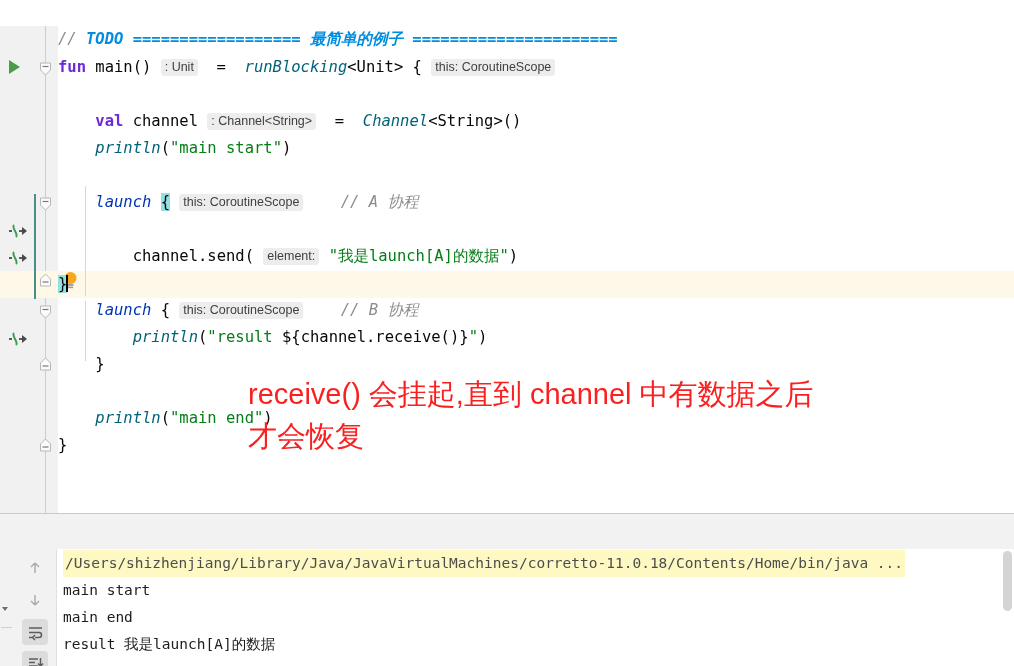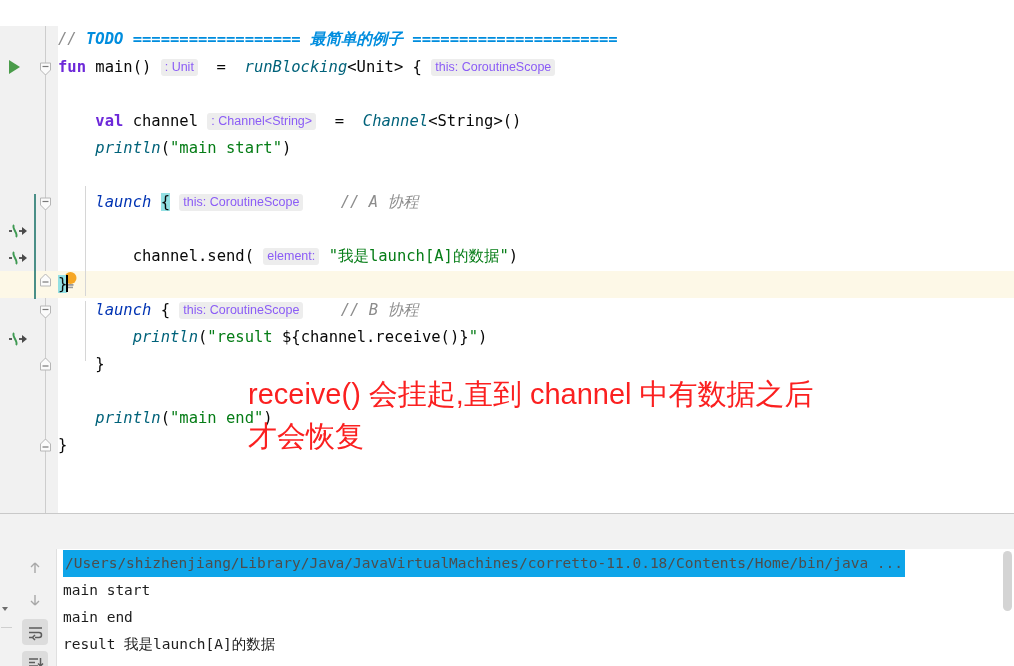--- a/index.html
+++ b/index.html
@@ -52,21 +52,21 @@
   .kw      { color: #6d28d9; font-weight: bold; }
   .kw-i    { color: #0033b3; font-style: italic; }
   .fn      { color: #00627a; font-style: italic; }
   .type    { color: #00627a; font-style: italic; }
   .str     { color: #067d17; }
   .num     { color: #1750eb; }
   .cmt     { color: #8c8c8c; font-style: italic; }
   .todo    { color: #008dde; font-style: italic; font-weight: bold; }
   .plain   { color: #080808; }
   .hint {
-    background: #ededed; color: #8b5cf6;
+    background: #ededed; color: #404040;
     font-family: "Liberation Sans", sans-serif;
     font-size: 12.5px; font-style: normal;
     border-radius: 3px; padding: 1px 4px 2px 4px;
     vertical-align: 1px;
   }
   .brace-hl { background: #93e0e3; }
   .caret {
     display: inline-block; width: 2px; height: 17px;
     background: #000; vertical-align: -3px; margin-left: -1px;
   }
@@ -134,21 +134,21 @@
   }
   .tb-btn.active { background: #dcdcdc; border-radius: 4px; }
   .console-text {
     position: absolute; left: 57px; top: 0; right: 0; bottom: 0;
     font-family: "DejaVu Sans Mono", "Liberation Mono", monospace;
     font-size: 14.5px; line-height: 27px;
     color: #1d1d1d; white-space: pre; overflow: hidden;
   }
   .cline { position: absolute; left: 6px; height: 27px; line-height: 27px; }
   .cmdline {
-    background: #0ea5e9; color: #4d4d4d;
+    background: #fef9c3; color: #4d4d4d;
     display: inline-block; padding: 0 2px;
   }
   .stacktrace { color: #1a1aa6; }
   .scrollbar-v {
     position: absolute; right: 2px; top: 2px; width: 9px; height: 60px;
     background: #d4d4d4; border-radius: 5px;
   }
 </style>
 </head>
 <body>

